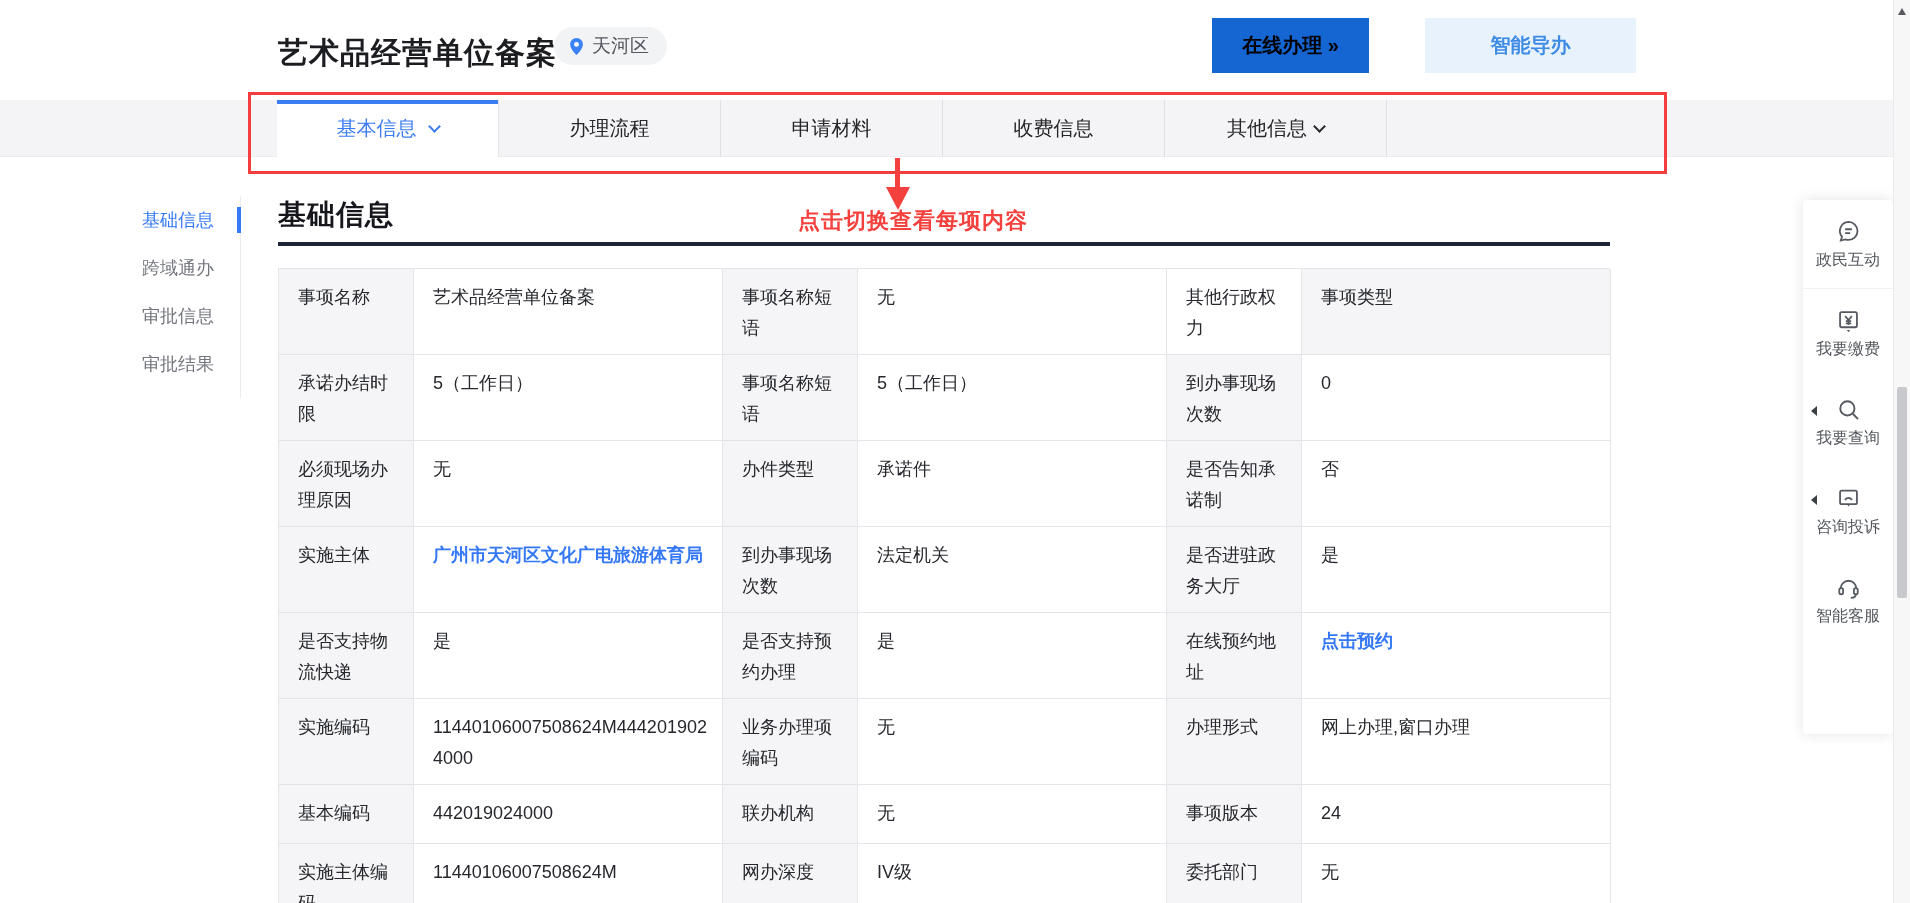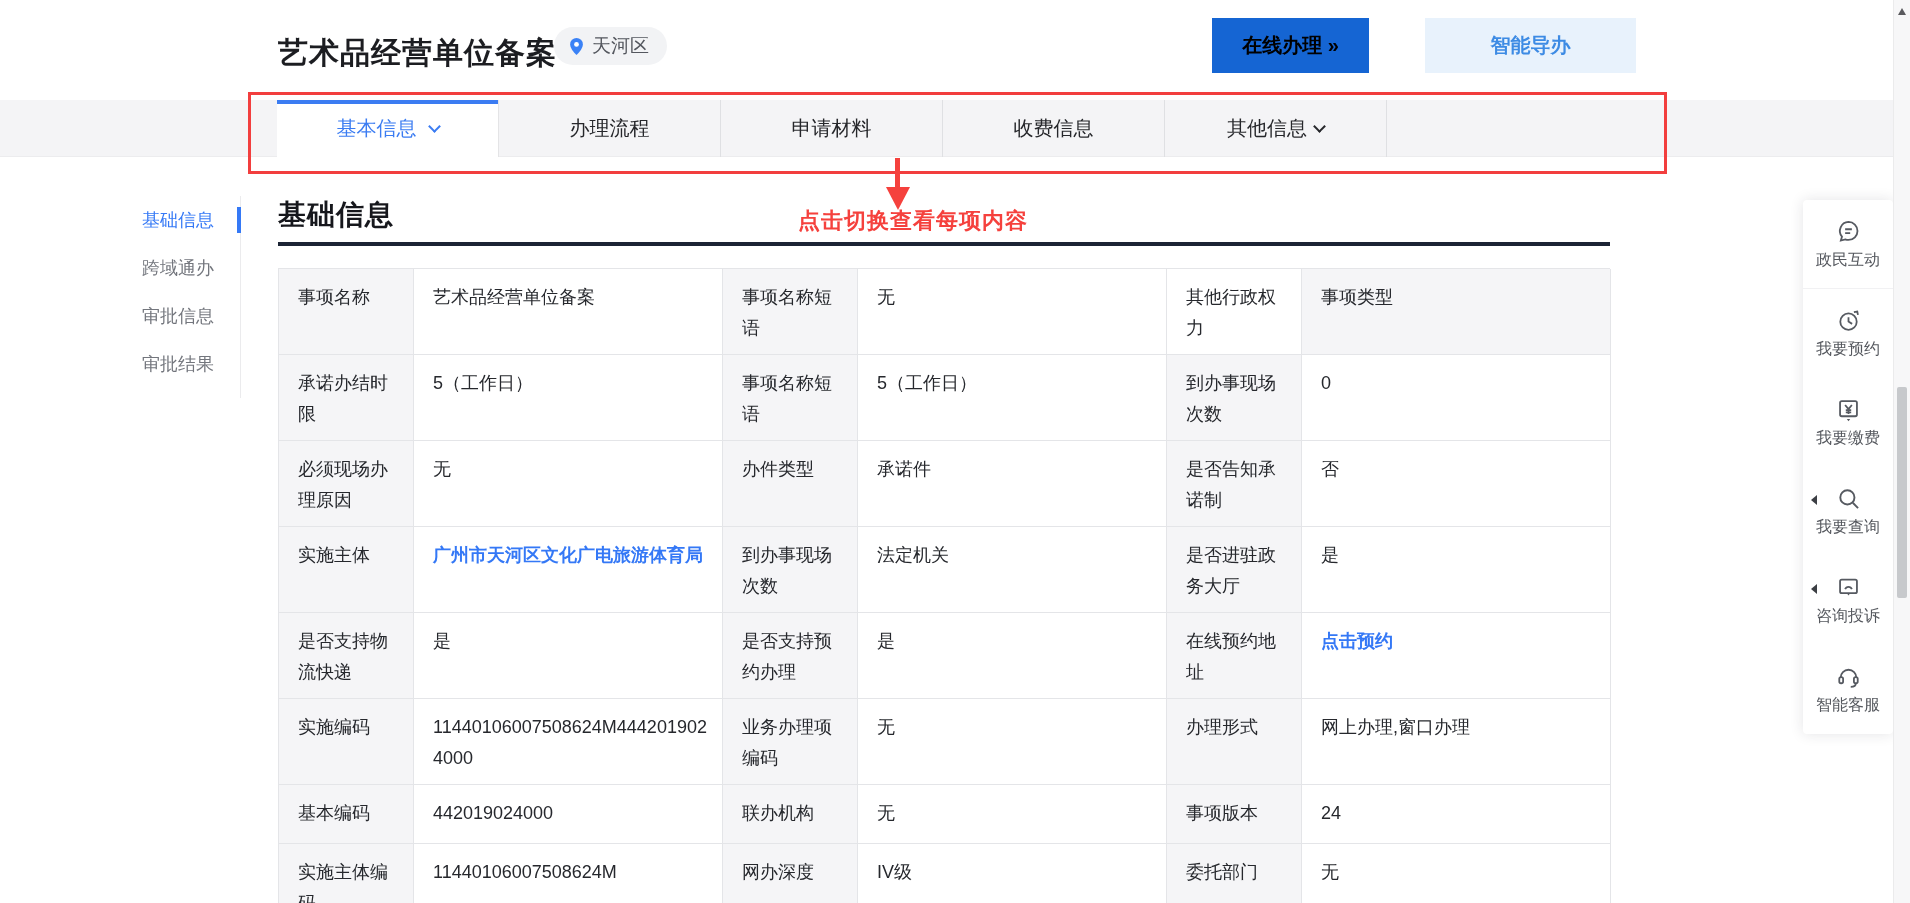--- a/index.html
+++ b/index.html
@@ -205,30 +205,20 @@
         <svg width="27" height="27" viewBox="0 0 24 24" fill="none" stroke="#565a61" stroke-width="1.6">
           <path d="M12 3.5a8 8 0 0 1 0 16c-1 0-2-.18-2.9-.52L5.2 20l1-3.4A8 8 0 0 1 12 3.5z"></path>
           <path d="M9 10h6M9 13.5h4.5"></path>
         </svg>
       </span>
       <div class="rail-label">政民互动</div>
     </div>
     <div class="rail-item">
       <span class="rail-icon">
         <svg width="27" height="27" viewBox="0 0 24 24" fill="none" stroke="#565a61" stroke-width="1.6">
-          <circle cx="12" cy="13" r="7.3"></circle>
-          <path d="M12 9.2v3.8l3.2 2"></path>
-          <path d="M16.8 4.6l3-.6.6 3"></path>
-        </svg>
-      </span>
-      <div class="rail-label">我要预约</div>
-    </div>
-    <div class="rail-item">
-      <span class="rail-icon">
-        <svg width="27" height="27" viewBox="0 0 24 24" fill="none" stroke="#565a61" stroke-width="1.6">
           <rect x="4.5" y="4.5" width="15" height="13.5" rx="1.5"></rect>
           <path d="M10.5 20.5h3l-1.5 2z" fill="#565a61" stroke="none"></path>
           <path d="M9 8l3 3.6L15 8M12 11.6V16M9.6 12.6h4.8M9.6 14.6h4.8"></path>
         </svg>
       </span>
       <div class="rail-label">我要缴费</div>
     </div>
     <div class="rail-item">
       <span class="rail-caret"></span>
       <span class="rail-icon">

